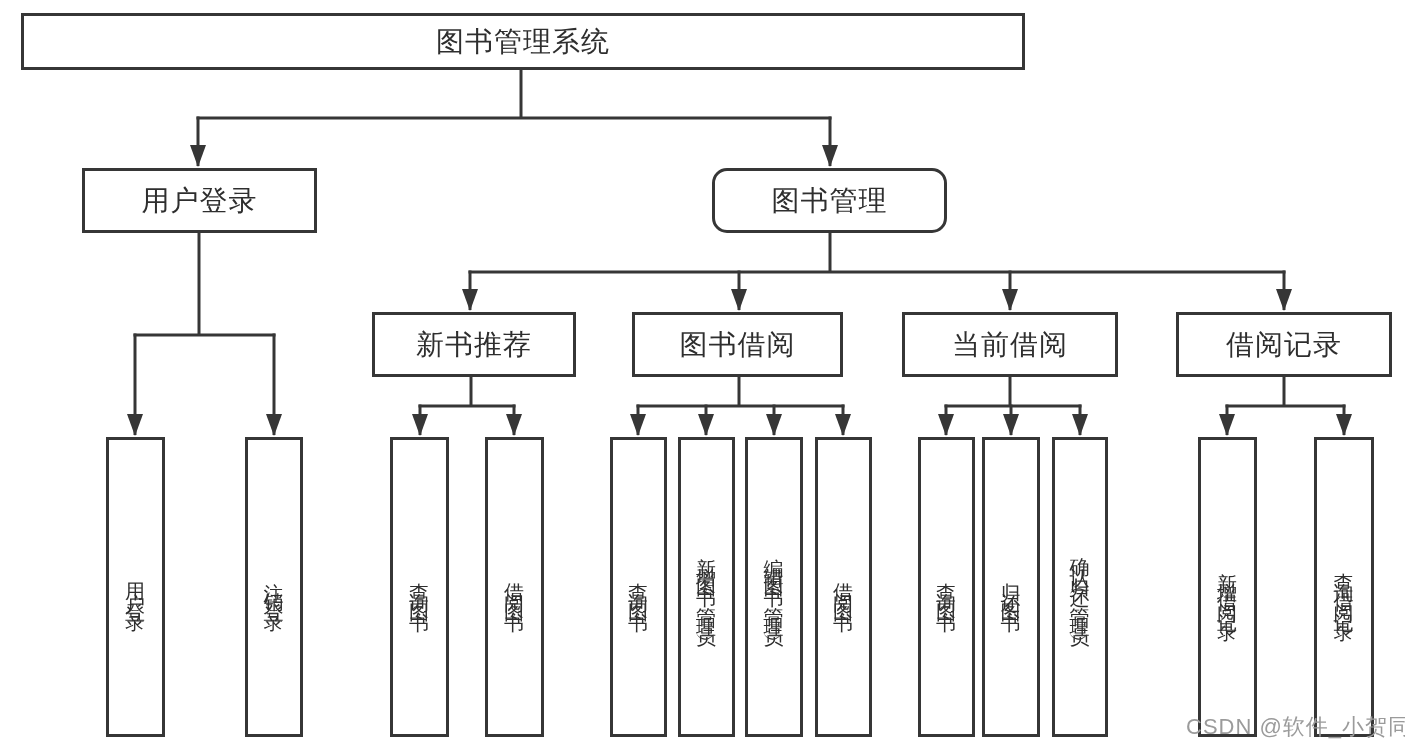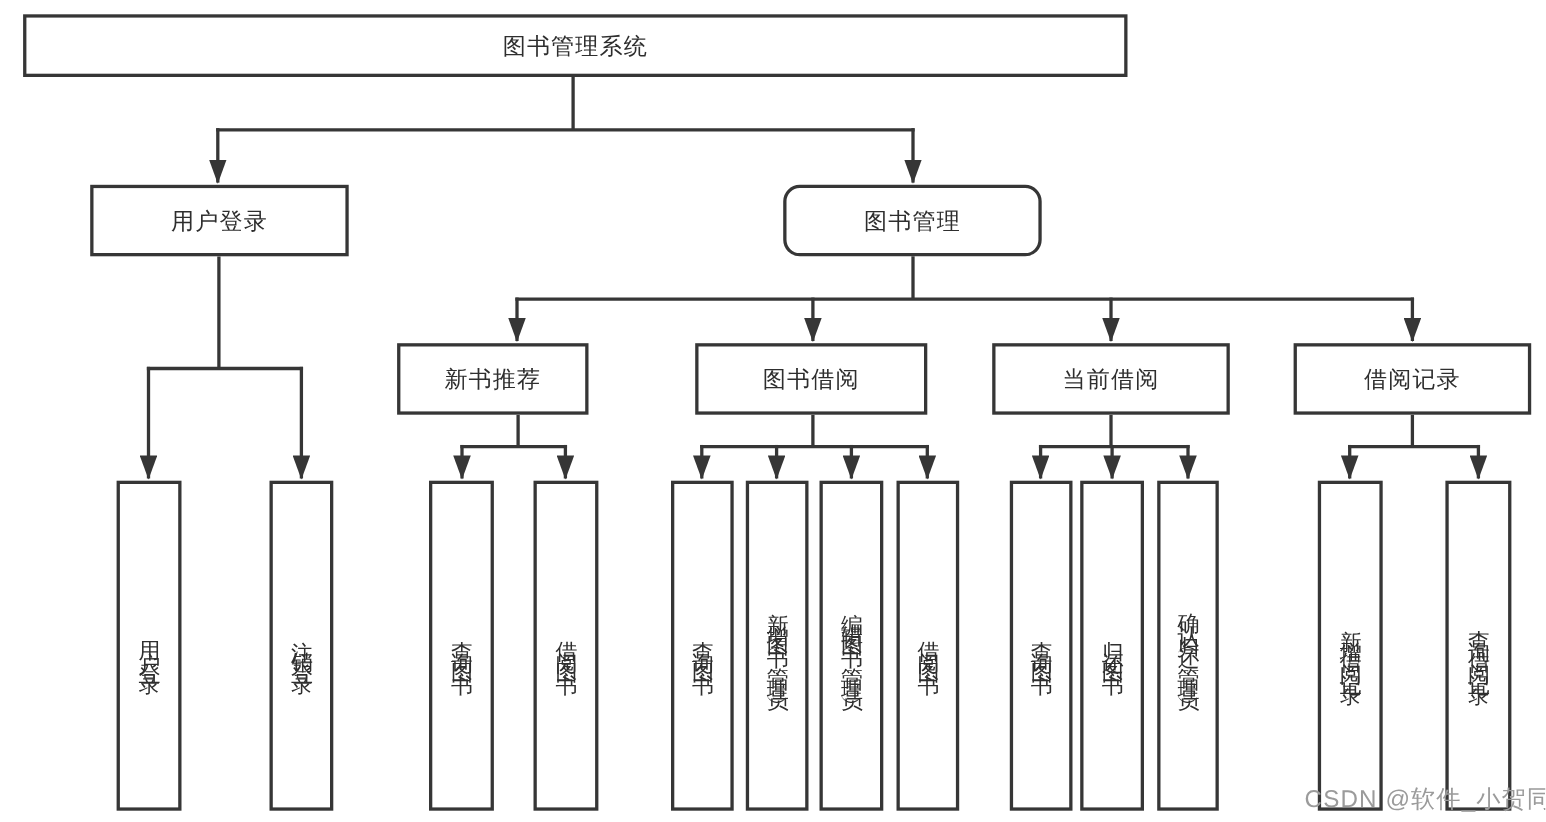--- a/index.html
+++ b/index.html
@@ -21,21 +21,21 @@
     position: absolute;
     background: #ffffff;
     border: 3px solid #363636;
     box-sizing: border-box;
     display: flex;
     align-items: center;
     justify-content: center;
     color: #2e2e2e;
     z-index: 2;
   }
-  .hbox { font-size: 21px; letter-spacing: 1px; font-family: Liberation Serif, serif; }
+  .hbox { font-size: 28px; letter-spacing: 1px; font-family: Liberation Serif, serif; }
   .vbox { font-size: 20px; }
   .vtext {
     writing-mode: vertical-rl;
     text-orientation: mixed;
     letter-spacing: 10px;
     line-height: 1;
   }
   #watermark {
     position: absolute;
     left: 1186px;
@@ -106,21 +106,21 @@
     <span>图书管理系统</span>
   </div>
 
   <div class="box hbox" style="left:82px; top:168px; width:235px; height:65px;">
     <span>用户登录</span>
   </div>
   <div class="box hbox" style="left:712px; top:168px; width:235px; height:65px;border-radius:15px;">
     <span>图书管理</span>
   </div>
 
-  <div class="box hbox" style="left:361px; top:312px; width:174px; height:65px;text-align:center;">
+  <div class="box hbox" style="left:372px; top:312px; width:204px; height:65px;text-align:center;">
     <span>新书推荐</span>
   </div>
   <div class="box hbox" style="left:632px; top:312px; width:211px; height:65px;">
     <span>图书借阅</span>
   </div>
   <div class="box hbox" style="left:1176px; top:312px; width:216px; height:65px;">
     <span>借阅记录</span>
   </div>
   <div class="box hbox" style="left:902px; top:312px; width:216px; height:65px;">
     <span>当前借阅</span>

